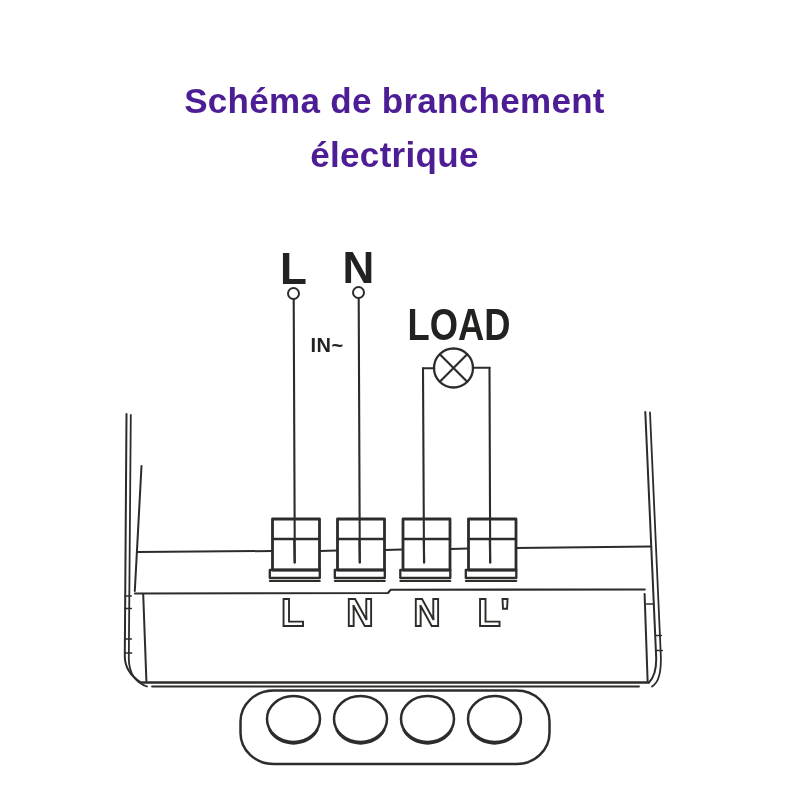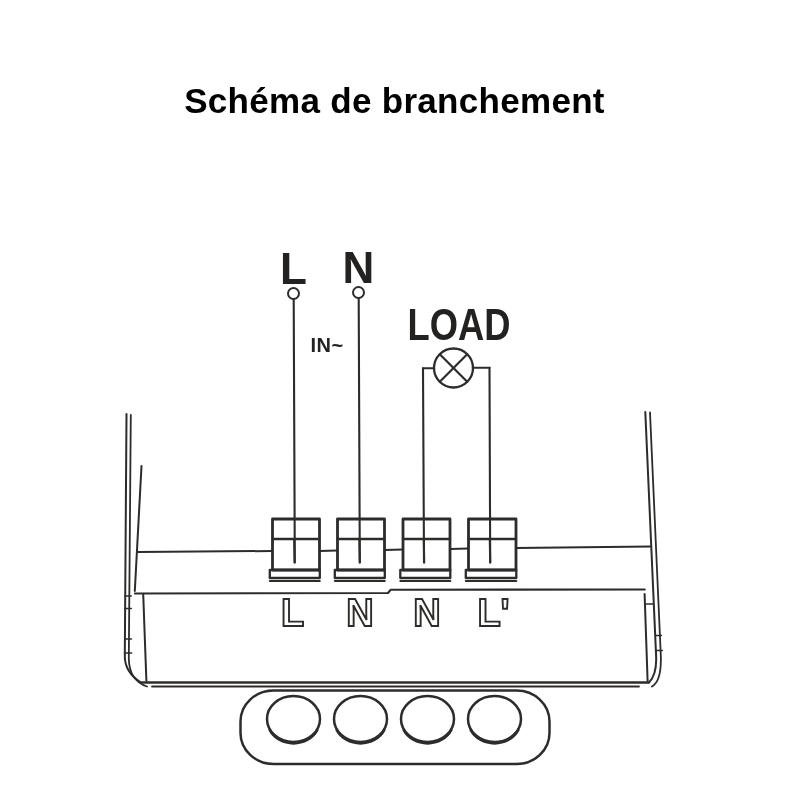--- a/index.html
+++ b/index.html
@@ -19,21 +19,21 @@
   }
   .title-block {
     position: absolute;
     top: 74px;
     left: 0;
     width: 789px;
     text-align: center;
     font-weight: 700;
     font-size: 35px;
     line-height: 54px;
-    color: #000000;
+    color: #4c1d95;
     letter-spacing: 0.3px;
   }
   .diagram-svg {
     position: absolute;
     left: 0;
     top: 0;
     width: 800px;
     height: 800px;
   }
   .ln {
@@ -55,20 +55,21 @@
     stroke-width: 1.9px;
   }
 </style>
 </head>
 <body>
 
 <div class="stage">
 
   <div class="title-block">
     <div>Schéma de branchement</div>
+    <div>électrique</div>
   </div>
 
   <svg class="diagram-svg" viewBox="0 0 800 800">
 
     <g>
       <circle class="ln" cx="293.5" cy="293.5" r="5.5" stroke-width="2"></circle>
       <line class="ln" x1="293.7" y1="299.2" x2="294.8" y2="562.5" stroke-width="2.1"></line>
     </g>
     <g>
       <circle class="ln" cx="358.5" cy="292.5" r="5.5" stroke-width="2"></circle>

